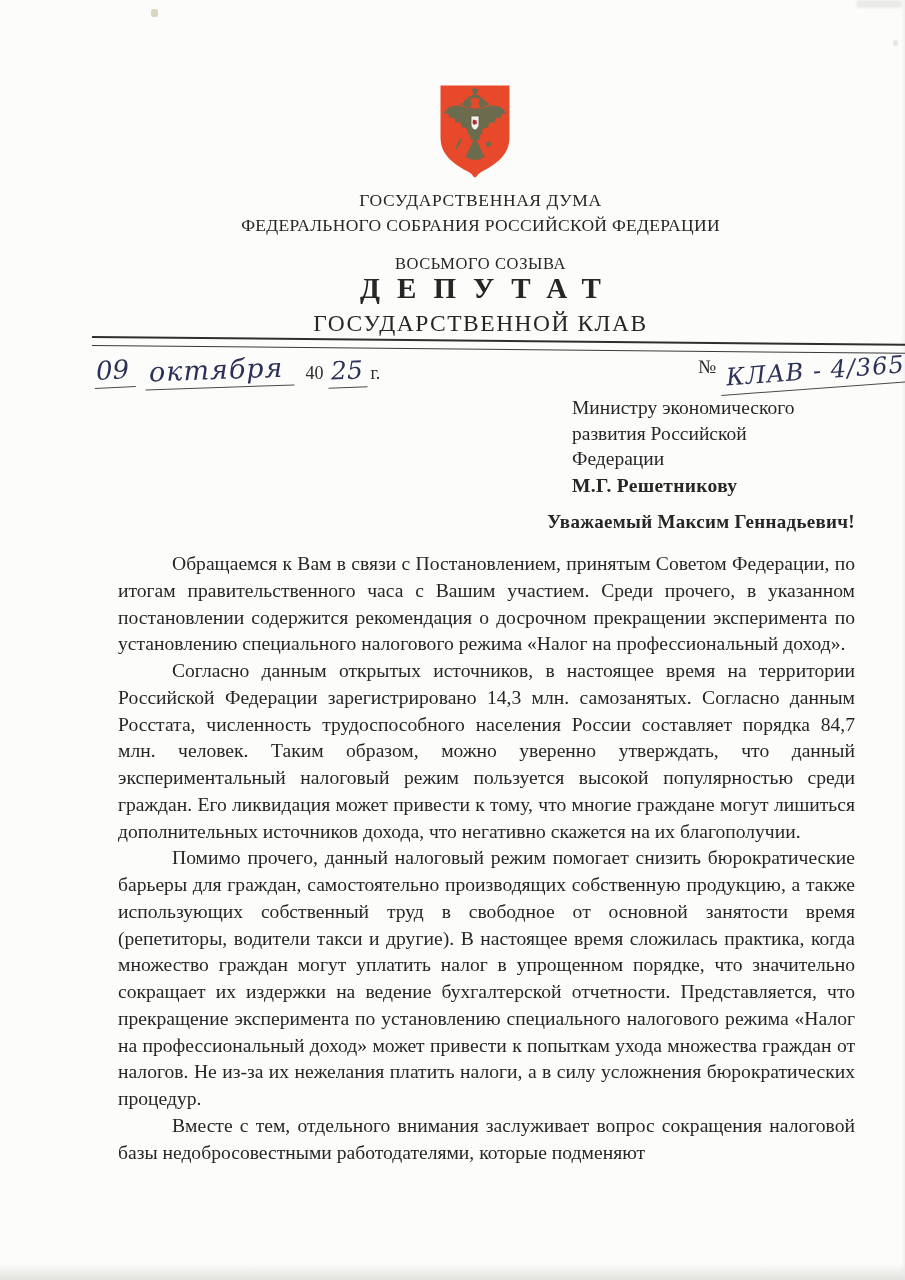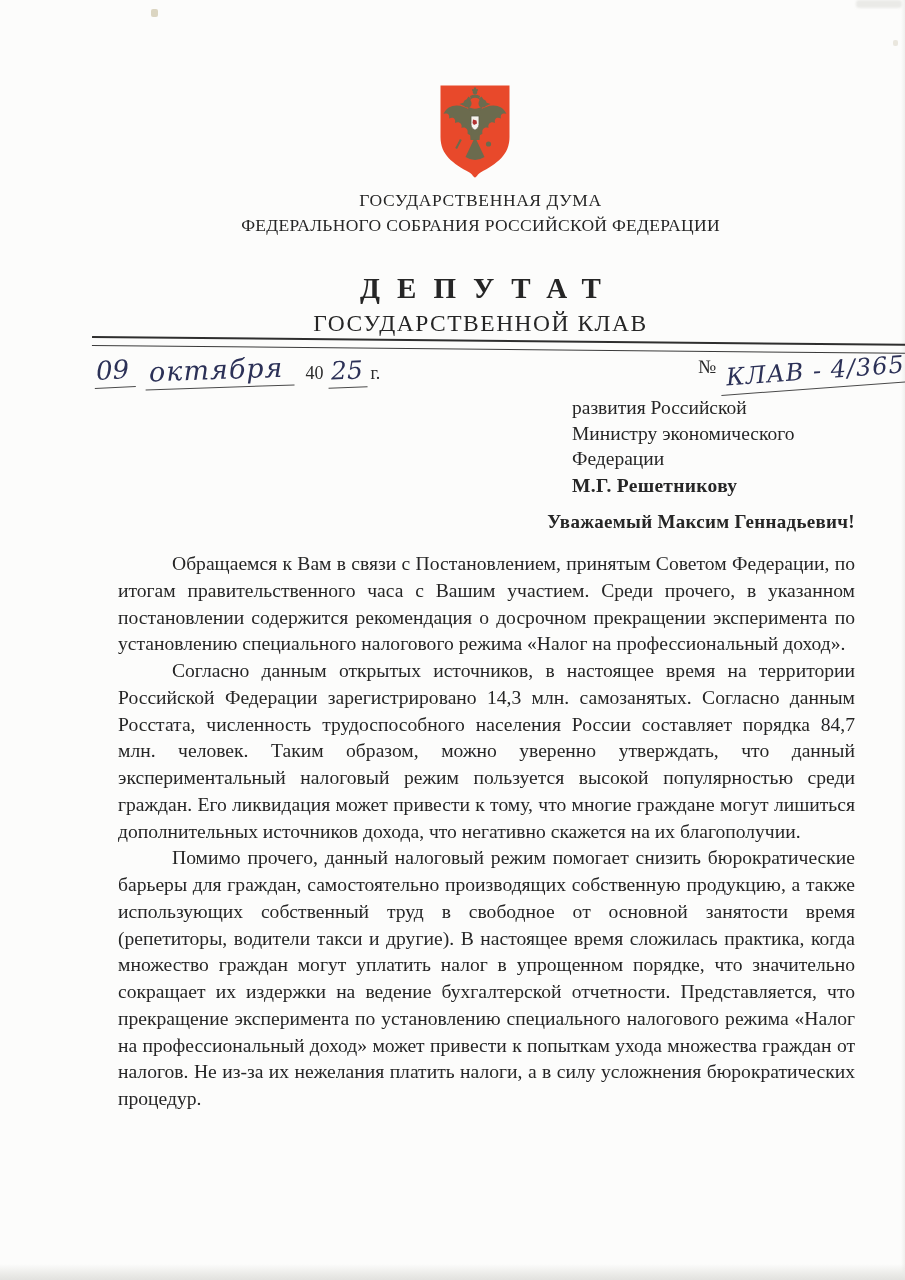--- a/index.html
+++ b/index.html
@@ -103,20 +103,21 @@
       </g>
 
       <path fill="#f4f2ee" stroke="#5a5a46" stroke-width="0.8" d="M34,34 h8 v8.5 c0,3.2 -2.4,4.6 -4,5.8 c-1.6,-1.2 -4,-2.6 -4,-5.8 Z"></path>
       <path fill="#b03030" d="M36,37.5 l3.5,1 .5,3 -3,1.5 -1.5,-2 Z"></path>
     </svg>
   </div>
 
   <div class="org-block">
     <p class="org-line1">ГОСУДАРСТВЕННАЯ ДУМА</p>
     <p class="org-line2">ФЕДЕРАЛЬНОГО СОБРАНИЯ РОССИЙСКОЙ ФЕДЕРАЦИИ</p>
+    <p class="org-line3">ВОСЬМОГО СОЗЫВА</p>
   </div>
 
   <div class="dep-title">
     <p class="dep-line1">ДЕПУТАТ</p>
     <p class="dep-line2">ГОСУДАРСТВЕННОЙ КЛАВ</p>
   </div>
 
   <div class="header-rule"></div>
 
   <div class="date-row">
@@ -126,27 +127,28 @@
     <span class="hand hand-year">25</span>
     <span class="printed">г.</span>
   </div>
 
   <div class="num-row">
     <span class="printed num-label">№</span>
     <span class="hand hand-number">КЛАВ - 4/365</span>
   </div>
 
   <div class="addressee">
+    <div>Министру экономического</div>
     <div>развития Российской</div>
-    <div>Министру экономического</div>
     <div>Федерации</div>
     <div class="name">М.Г. Решетникову</div>
   </div>
 
   <div class="salutation">Уважаемый Максим Геннадьевич!</div>
 
   <div class="body-text">
     <p>Обращаемся к Вам в связи с Постановлением, принятым Советом Федерации, по итогам правительственного часа с Вашим участием. Среди прочего, в указанном постановлении содержится рекомендация о досрочном прекращении эксперимента по установлению специального налогового режима «Налог на профессиональный доход».</p>
     <p>Согласно данным открытых источников, в настоящее время на территории Российской Федерации зарегистрировано 14,3 млн. самозанятых. Согласно данным Росстата, численность трудоспособного населения России составляет порядка 84,7 млн. человек. Таким образом, можно уверенно утверждать, что данный экспериментальный налоговый режим пользуется высокой популярностью среди граждан. Его ликвидация может привести к тому, что многие граждане могут лишиться дополнительных источников дохода, что негативно скажется на их благополучии.</p>
     <p>Помимо прочего, данный налоговый режим помогает снизить бюрократические барьеры для граждан, самостоятельно производящих собственную продукцию, а также использующих собственный труд в свободное от основной занятости время (репетиторы, водители такси и другие). В настоящее время сложилась практика, когда множество граждан могут уплатить налог в упрощенном порядке, что значительно сокращает их издержки на ведение бухгалтерской отчетности. Представляется, что прекращение эксперимента по установлению специального налогового режима «Налог на профессиональный доход» может привести к попыткам ухода множества граждан от налогов. Не из-за их нежелания платить налоги, а в силу усложнения бюрократических процедур.</p>
+    <p>Вместе с тем, отдельного внимания заслуживает вопрос сокращения налоговой базы недобросовестными работодателями, которые подменяют</p>
   </div>
 
 </div>
 
 </body></html>

